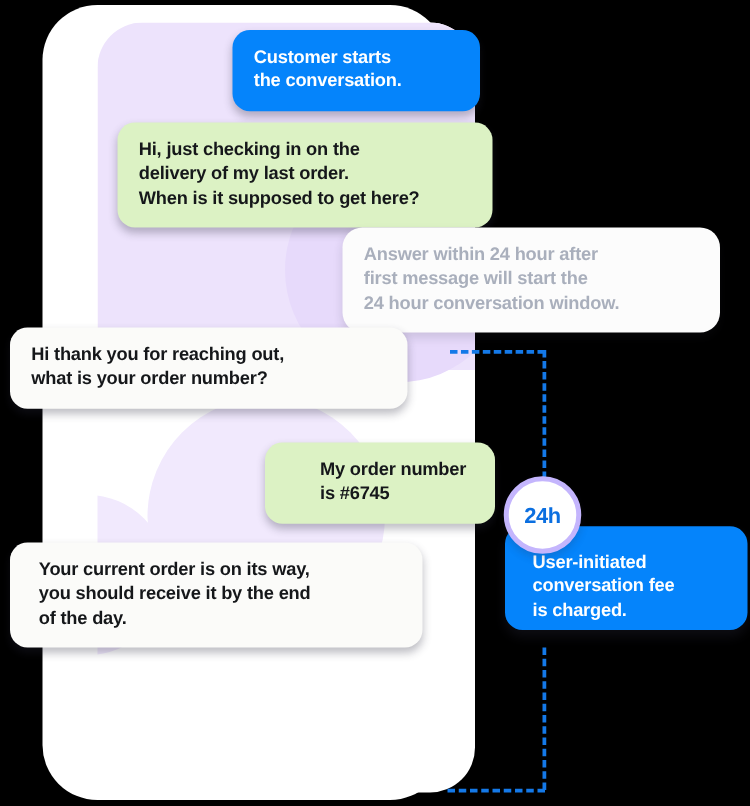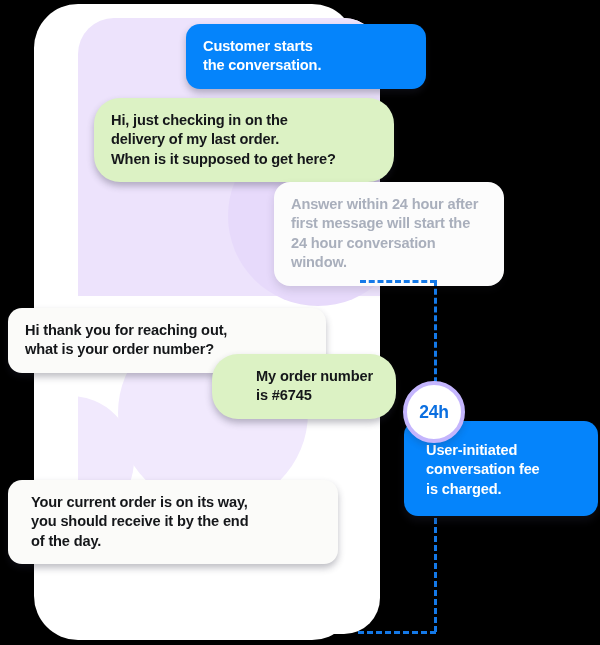--- a/index.html
+++ b/index.html
@@ -61,29 +61,29 @@
     font-size: 14.6px;
     line-height: 1.33;
     font-weight: bold;
     letter-spacing: -0.15px;
     white-space: pre-line;
     box-sizing: border-box;
   }
   .bubble-blue  { background: #0584FB; color: #ffffff;
                   box-shadow: 0 4px 7px rgba(40,40,60,0.30); }
   .bubble-green { background: #DCF2C4; color: #15171a;
-                  box-shadow: 0 4px 7px rgba(40,40,60,0.30); border-radius: 26px; }
+                  box-shadow: 0 4px 7px rgba(40,40,60,0.30); }
   .bubble-white { background: #FBFBF9; color: #15171a;
-                  box-shadow: 0 4px 7px rgba(40,40,60,0.30); margin-top: 46px; }
+                  box-shadow: 0 4px 7px rgba(40,40,60,0.30); }
   .bubble-note  { background: #FCFCFC; color: #A9AFBC; font-weight: bold;
                   box-shadow: 0 4px 8px rgba(40,40,60,0.14); }
 
-  #b-start  { left: 186px; top: 24px;  width: 240px; }
+  #b-start  { left: 186px; top: 24px;  width: 198px; }
   #b-hi     { left: 94px;  top: 98px;  width: 300px; }
-  #b-note   { left: 274px; top: 182px; width: 230px; border-radius: 16px; }
+  #b-note   { left: 274px; top: 182px; width: 302px; border-radius: 16px; }
   #b-thanks { left: 8px;   top: 262px; width: 318px; }
   #b-order  { left: 212px; top: 354px; width: 184px; padding-left: 44px; }
   #b-onway  { left: 8px;   top: 434px; width: 330px; padding-left: 23px; }
   #b-ty     { left: 236px; top: 542px; width: 154px; }
 
   
   .dash-h, .dash-v { position: absolute; }
   .dash-h { height: 0; border-top: 3px dashed #1479E8; }
   .dash-v { width: 0;  border-left: 3px dashed #1479E8; }
   #dash-top-h    { left: 360px; top: 280px; width: 76px; }
@@ -115,21 +115,21 @@
 
   
   #b-fee {
     position: absolute;
     left: 404px;
     top: 421px;
     width: 194px;
     border-radius: 14px;
     background: #0584FB;
     color: #ffffff;
-    padding: 20px 22px 17px 22px;
+    padding: 20px 22px 5px 22px;
     font-size: 14.6px;
     line-height: 1.33;
     font-weight: bold;
     letter-spacing: -0.15px;
     white-space: pre-line;
     box-sizing: border-box;
     z-index: 3;
     box-shadow: 0 5px 9px rgba(40,40,60,0.32);
   }
 </style>

